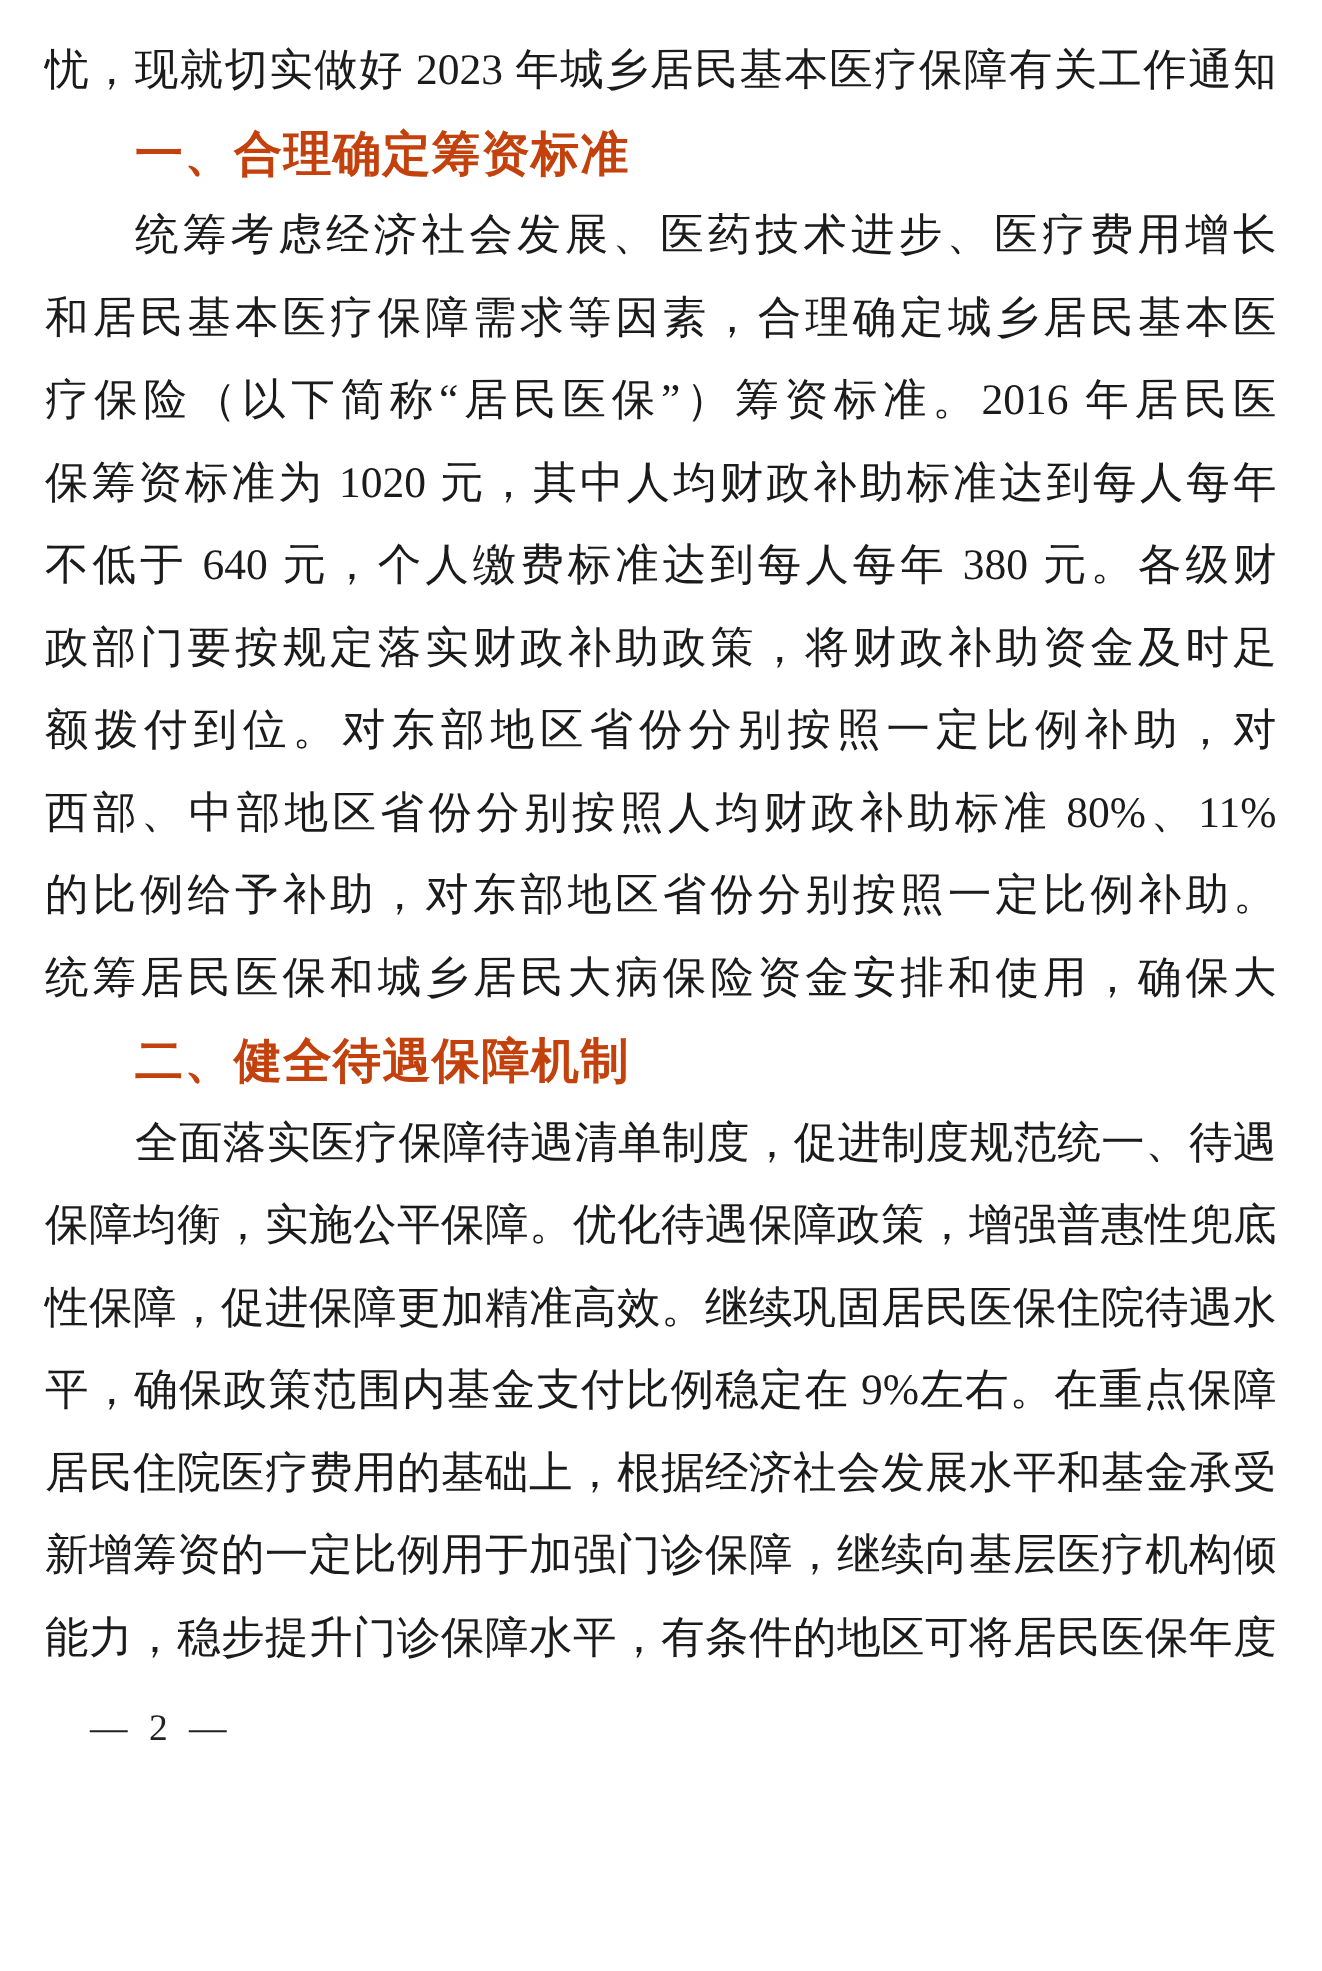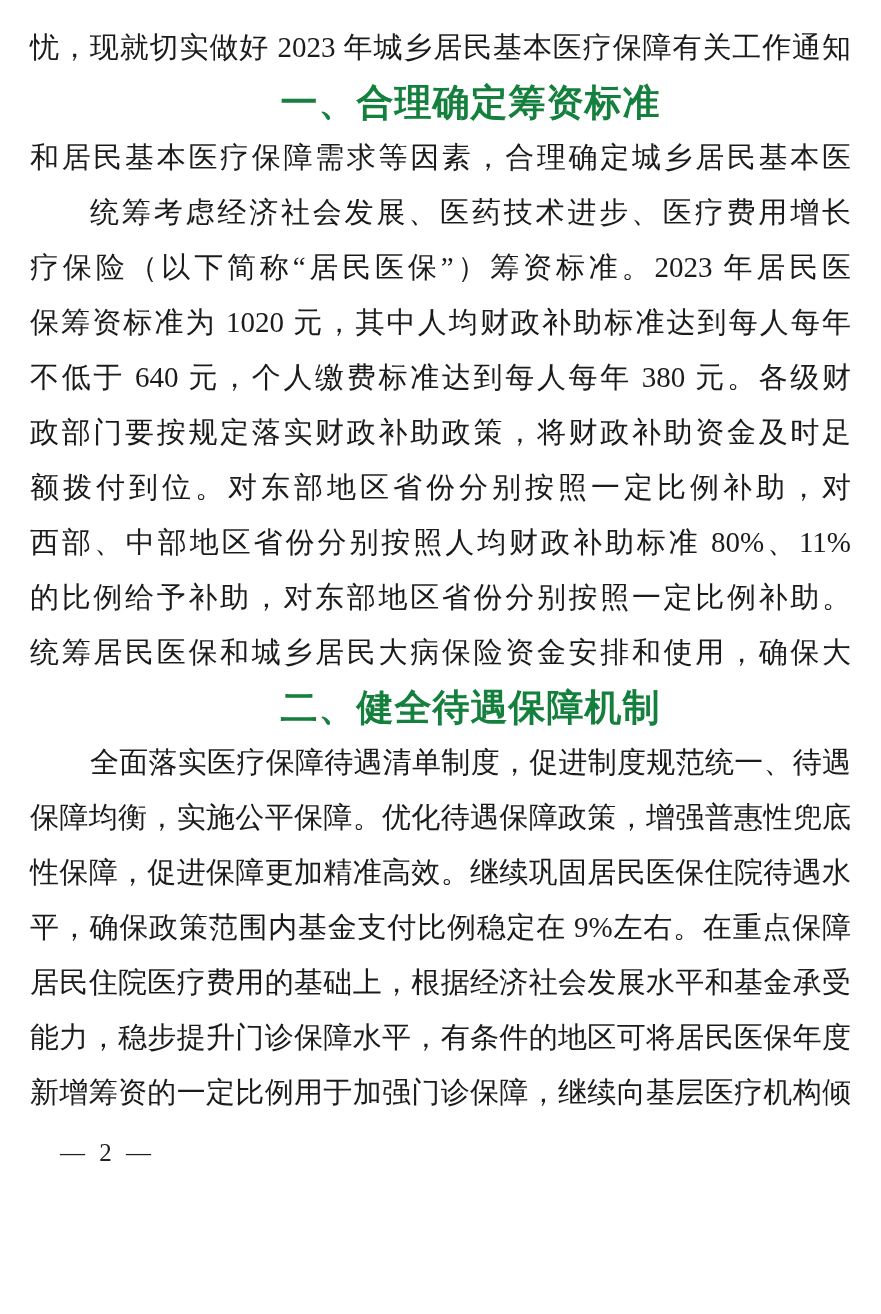--- a/index.html
+++ b/index.html
@@ -32,61 +32,60 @@
   .left {
     text-align: left;
     letter-spacing: 2px;
   }
   .indent {
     text-indent: 60px;
   }
   .heading {
     font-family: "Liberation Sans", "DejaVu Sans", sans-serif;
     font-weight: bold;
-    font-size: 37px;
+    font-size: 32px;
     letter-spacing: 1px;
     padding-left: 60px;
-    color: #15803d;
-    text-align: center;
+    color: #c2410c;
   }
   .footer {
     margin-top: 13px;
     height: 40px;
     line-height: 40px;
     padding-left: 30px;
     font-size: 25px;
     letter-spacing: 4px;
     color: #222222;
   }
 </style>
 </head>
 <body>
 
 <div class="page">
 
   <div class="line just">忧，现就切实做好 2023 年城乡居民基本医疗保障有关工作通知</div>
 
   <div class="line heading">一、合理确定筹资标准</div>
 
+  <div class="line just indent">统筹考虑经济社会发展、医药技术进步、医疗费用增长</div>
   <div class="line just">和居民基本医疗保障需求等因素，合理确定城乡居民基本医</div>
-  <div class="line just indent">统筹考虑经济社会发展、医药技术进步、医疗费用增长</div>
-  <div class="line just">疗保险（以下简称“居民医保”）筹资标准。2023 年居民医</div>
+  <div class="line just">疗保险（以下简称“居民医保”）筹资标准。2016 年居民医</div>
   <div class="line just">保筹资标准为 1020 元，其中人均财政补助标准达到每人每年</div>
   <div class="line just">不低于 640 元，个人缴费标准达到每人每年 380 元。各级财</div>
   <div class="line just">政部门要按规定落实财政补助政策，将财政补助资金及时足</div>
   <div class="line just">额拨付到位。对东部地区省份分别按照一定比例补助，对</div>
   <div class="line just">西部、中部地区省份分别按照人均财政补助标准 80%、11%</div>
   <div class="line just">的比例给予补助，对东部地区省份分别按照一定比例补助。</div>
   <div class="line just">统筹居民医保和城乡居民大病保险资金安排和使用，确保大</div>
 
   <div class="line heading">二、健全待遇保障机制</div>
 
   <div class="line just indent">全面落实医疗保障待遇清单制度，促进制度规范统一、待遇</div>
   <div class="line just">保障均衡，实施公平保障。优化待遇保障政策，增强普惠性兜底</div>
   <div class="line just">性保障，促进保障更加精准高效。继续巩固居民医保住院待遇水</div>
   <div class="line just">平，确保政策范围内基金支付比例稳定在 9%左右。在重点保障</div>
   <div class="line just">居民住院医疗费用的基础上，根据经济社会发展水平和基金承受</div>
+  <div class="line just">新增筹资的一定比例用于加强门诊保障，继续向基层医疗机构倾</div>
   <div class="line just">能力，稳步提升门诊保障水平，有条件的地区可将居民医保年度</div>
-  <div class="line just">新增筹资的一定比例用于加强门诊保障，继续向基层医疗机构倾</div>
 
   <div class="footer">— 2 —</div>
 
 </div>
 
 </body></html>

